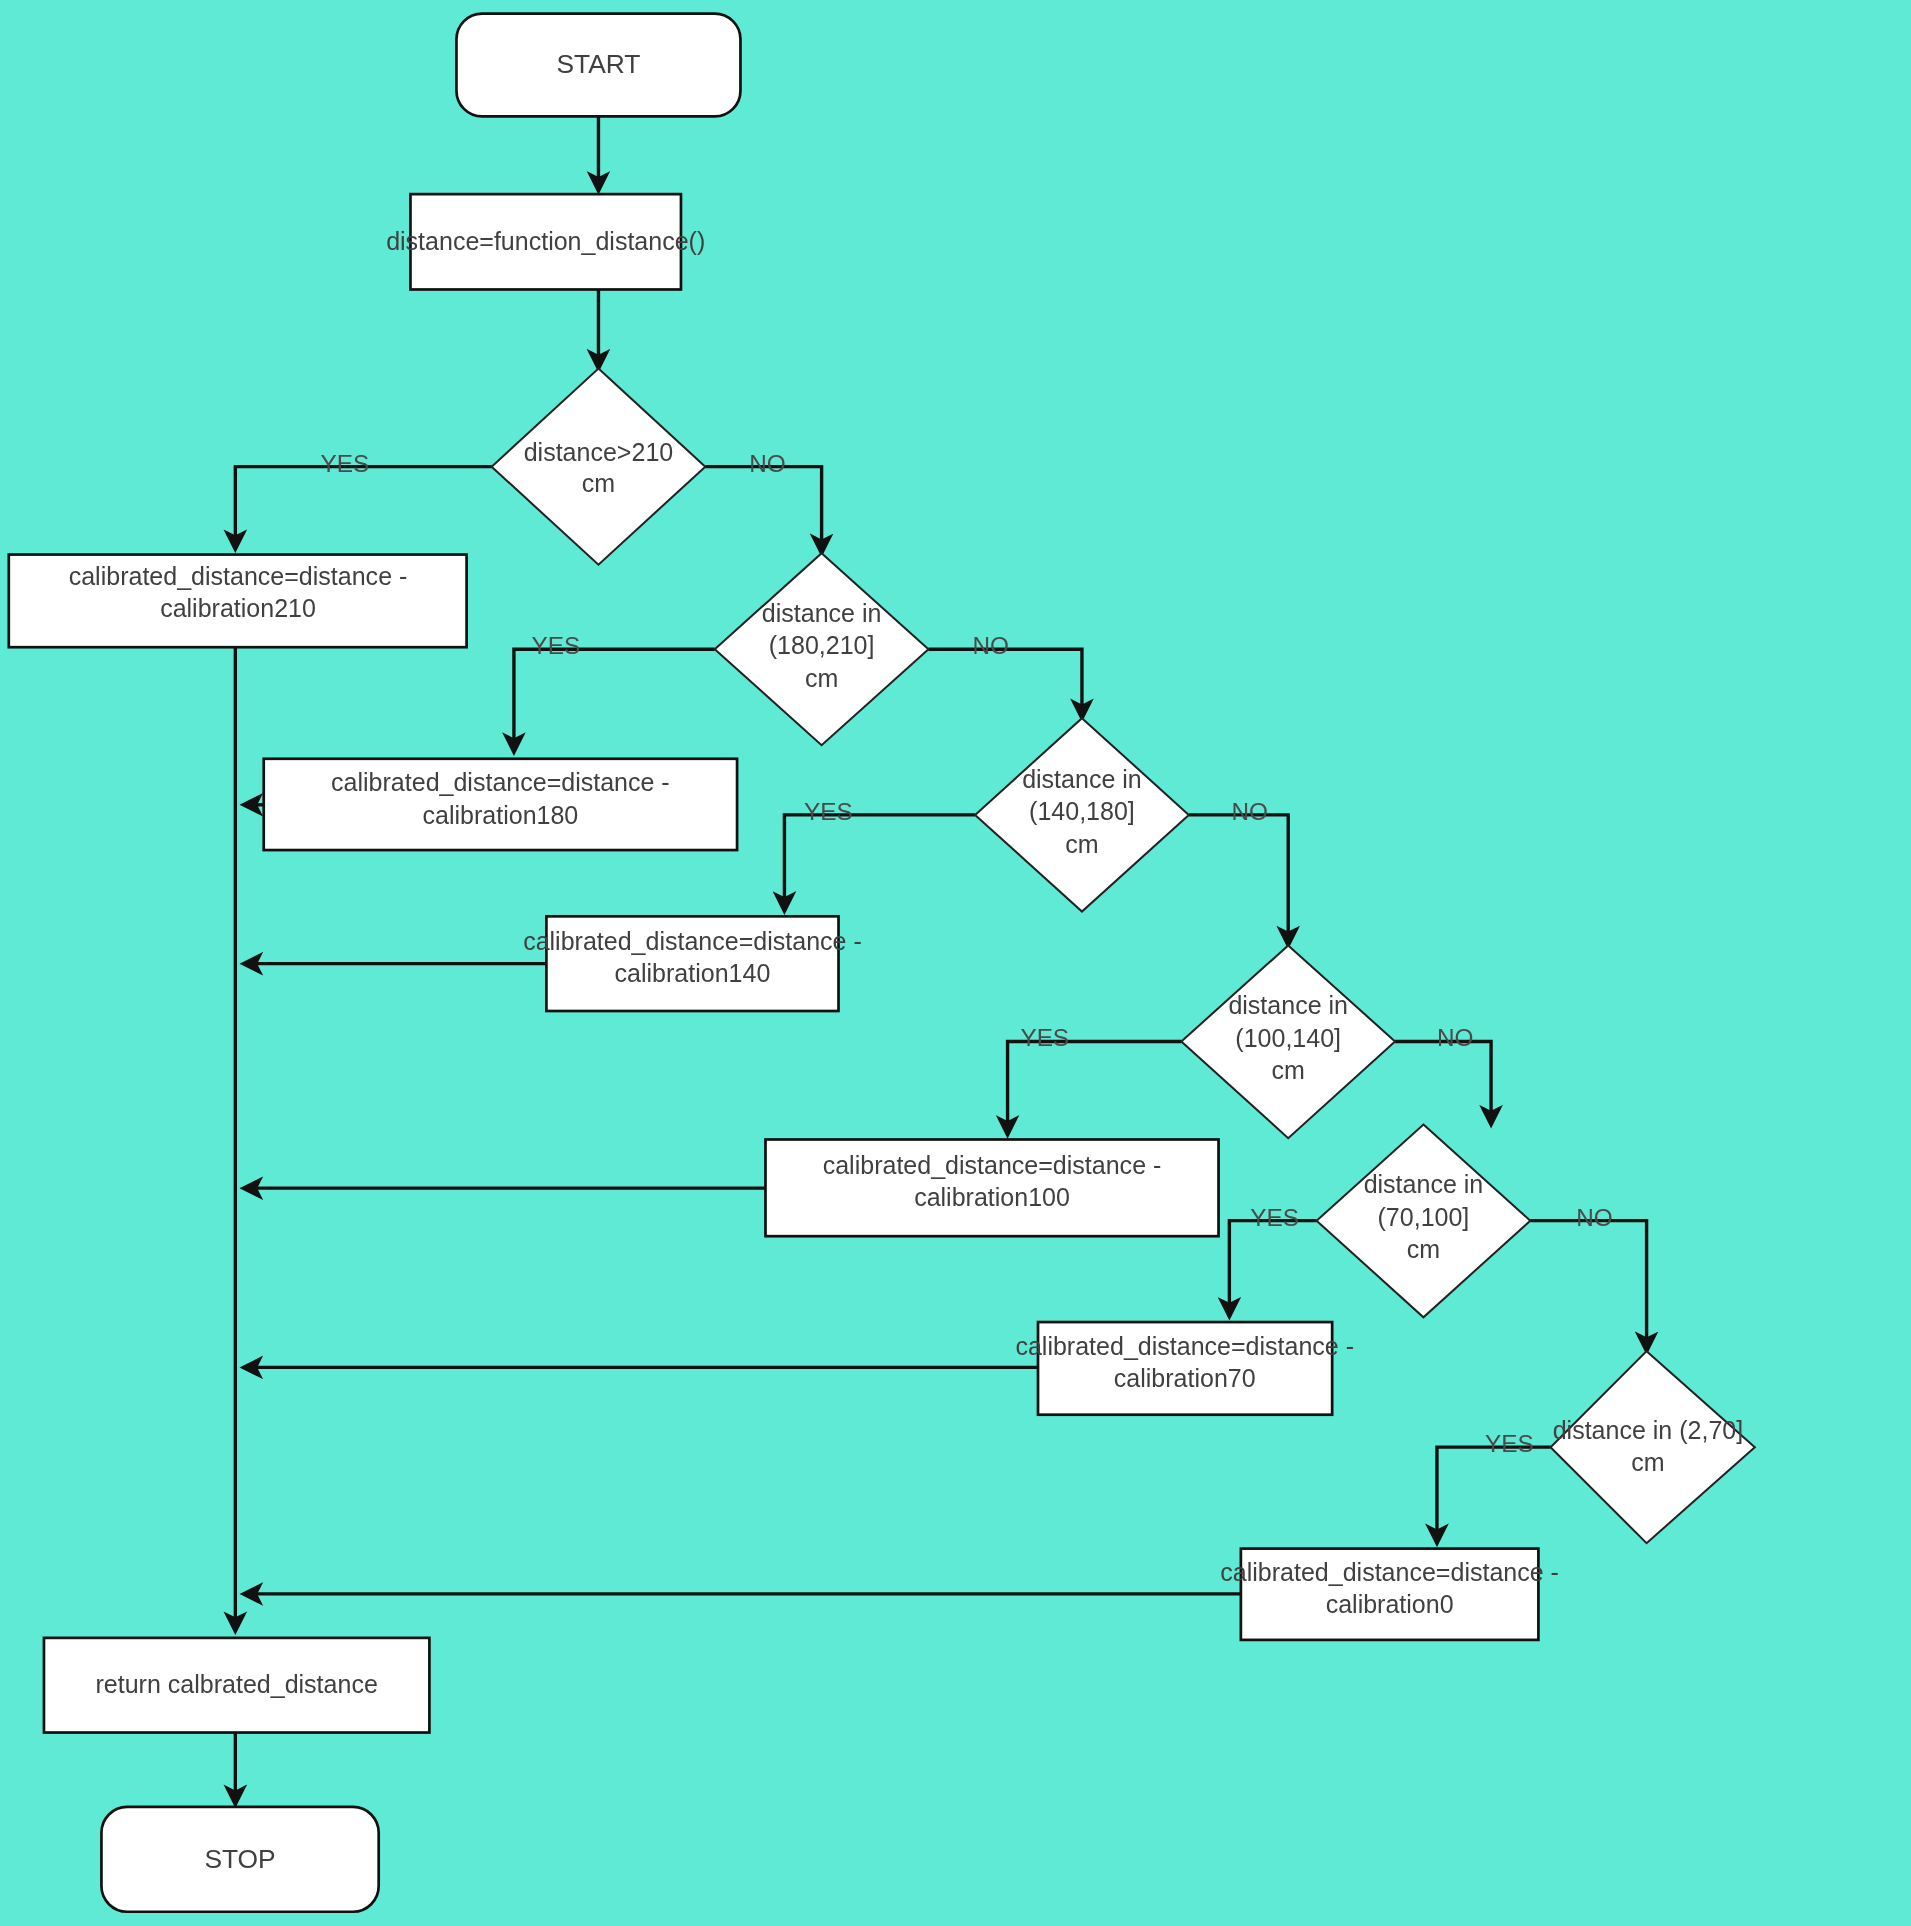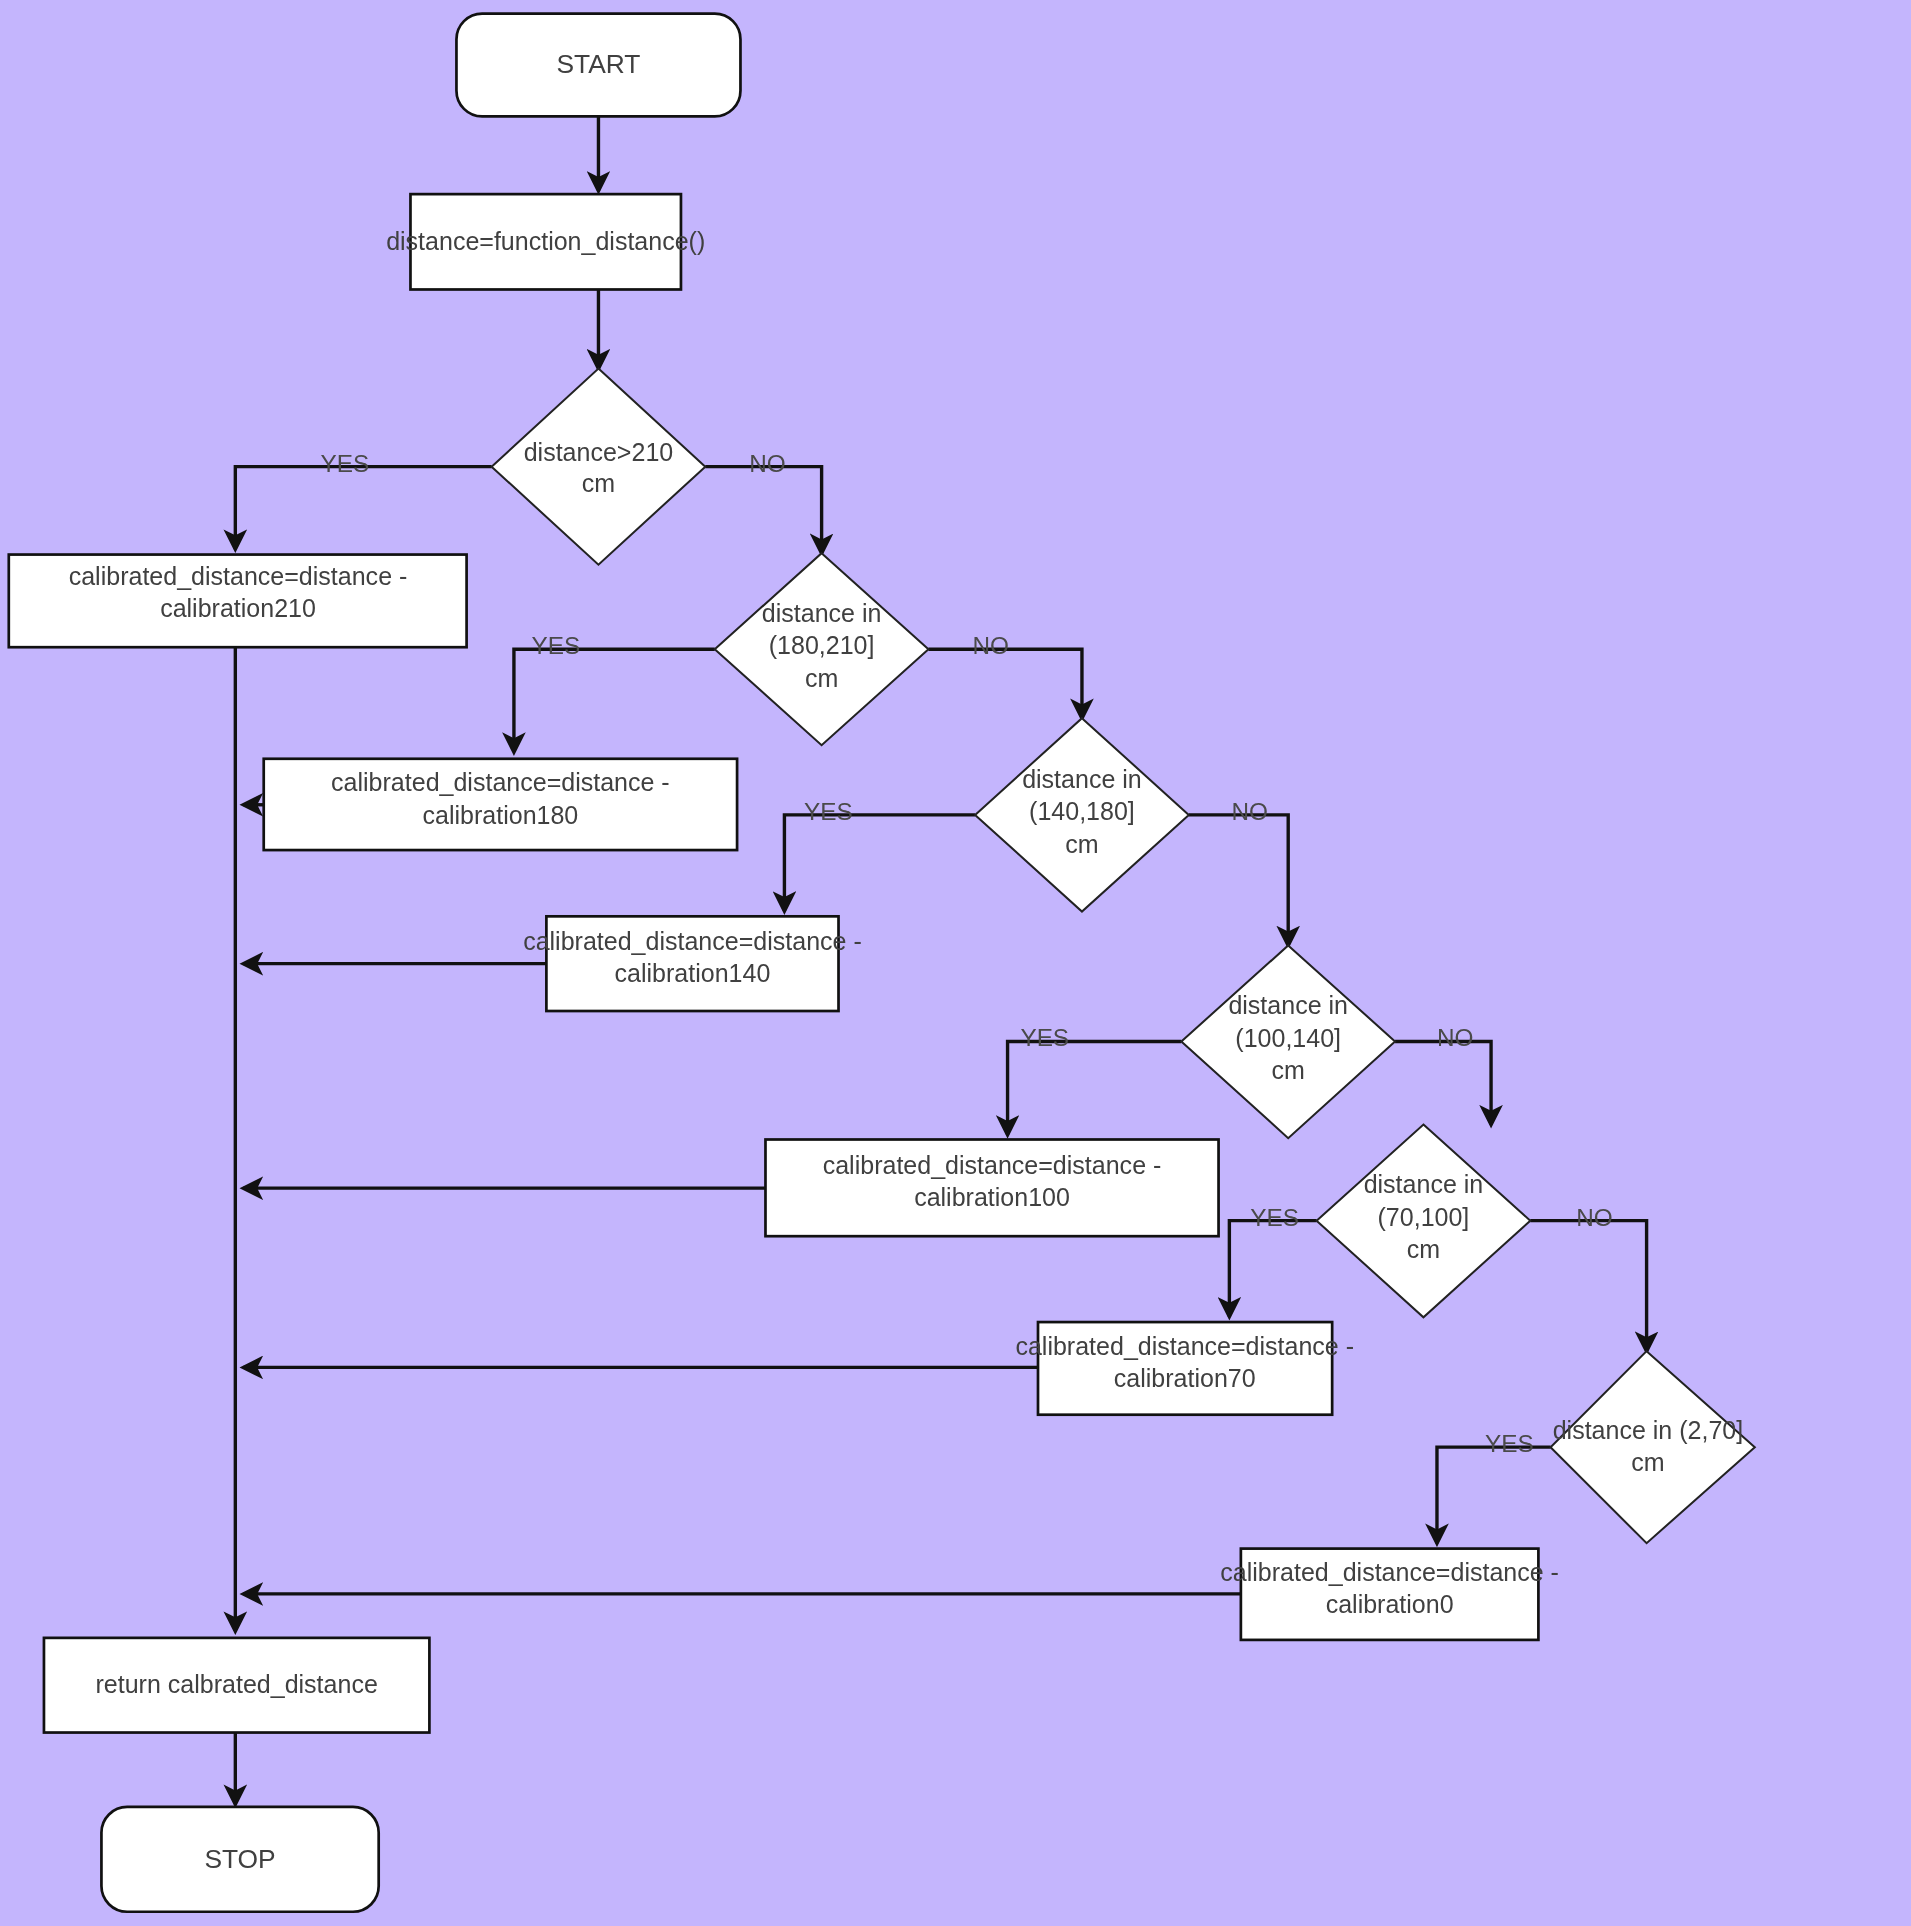--- a/index.html
+++ b/index.html
@@ -4,21 +4,21 @@
 <style>
   html, body {
     margin: 0;
     padding: 0;
     background: #ffffff;
   }
   #canvas-wrap {
     position: relative;
     width: 1911px;
     height: 1926px;
-    background: #c4b5fd;
+    background: #5eead4;
     font-family: "Liberation Sans", sans-serif;
   }
   svg#flow {
     position: absolute;
     top: 0; left: 0;
     width: 1911px;
     height: 1926px;
     display: block;
   }
   .shape-stroke {

